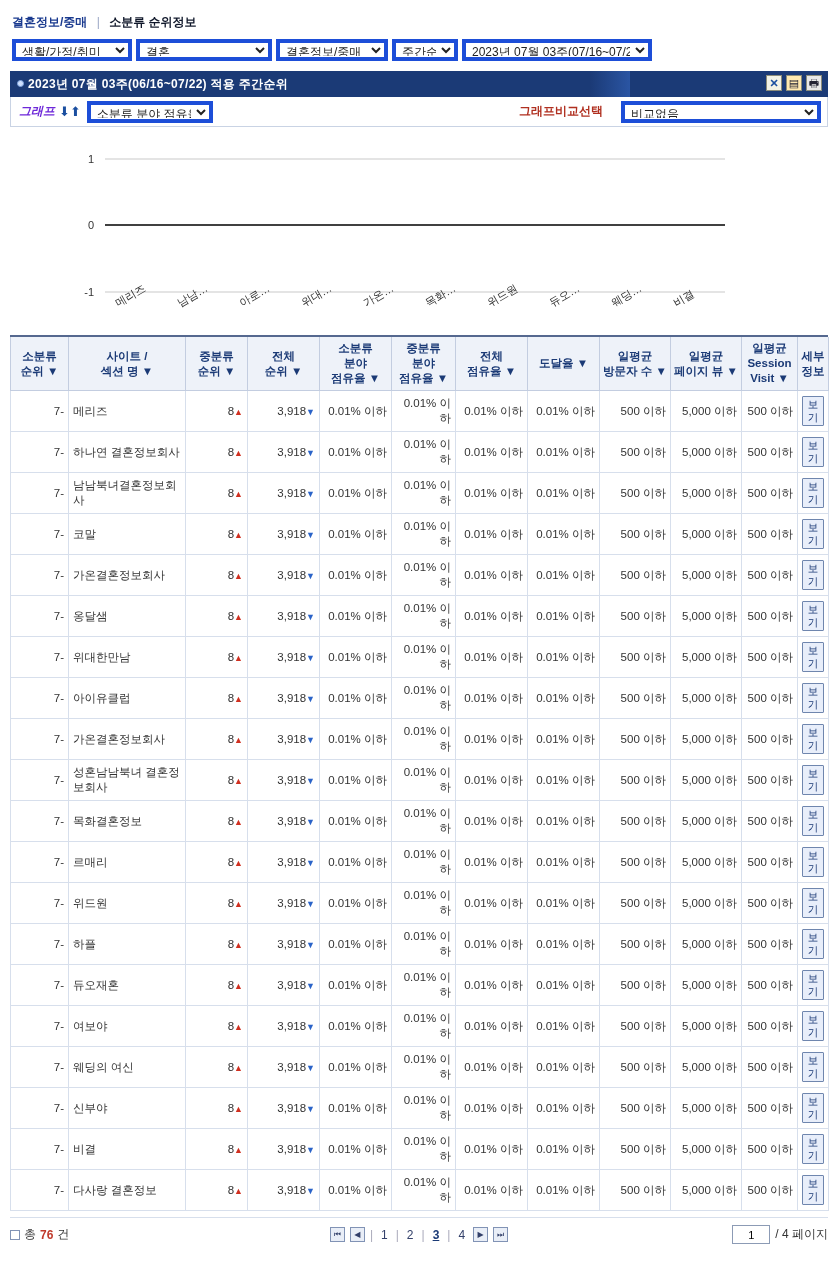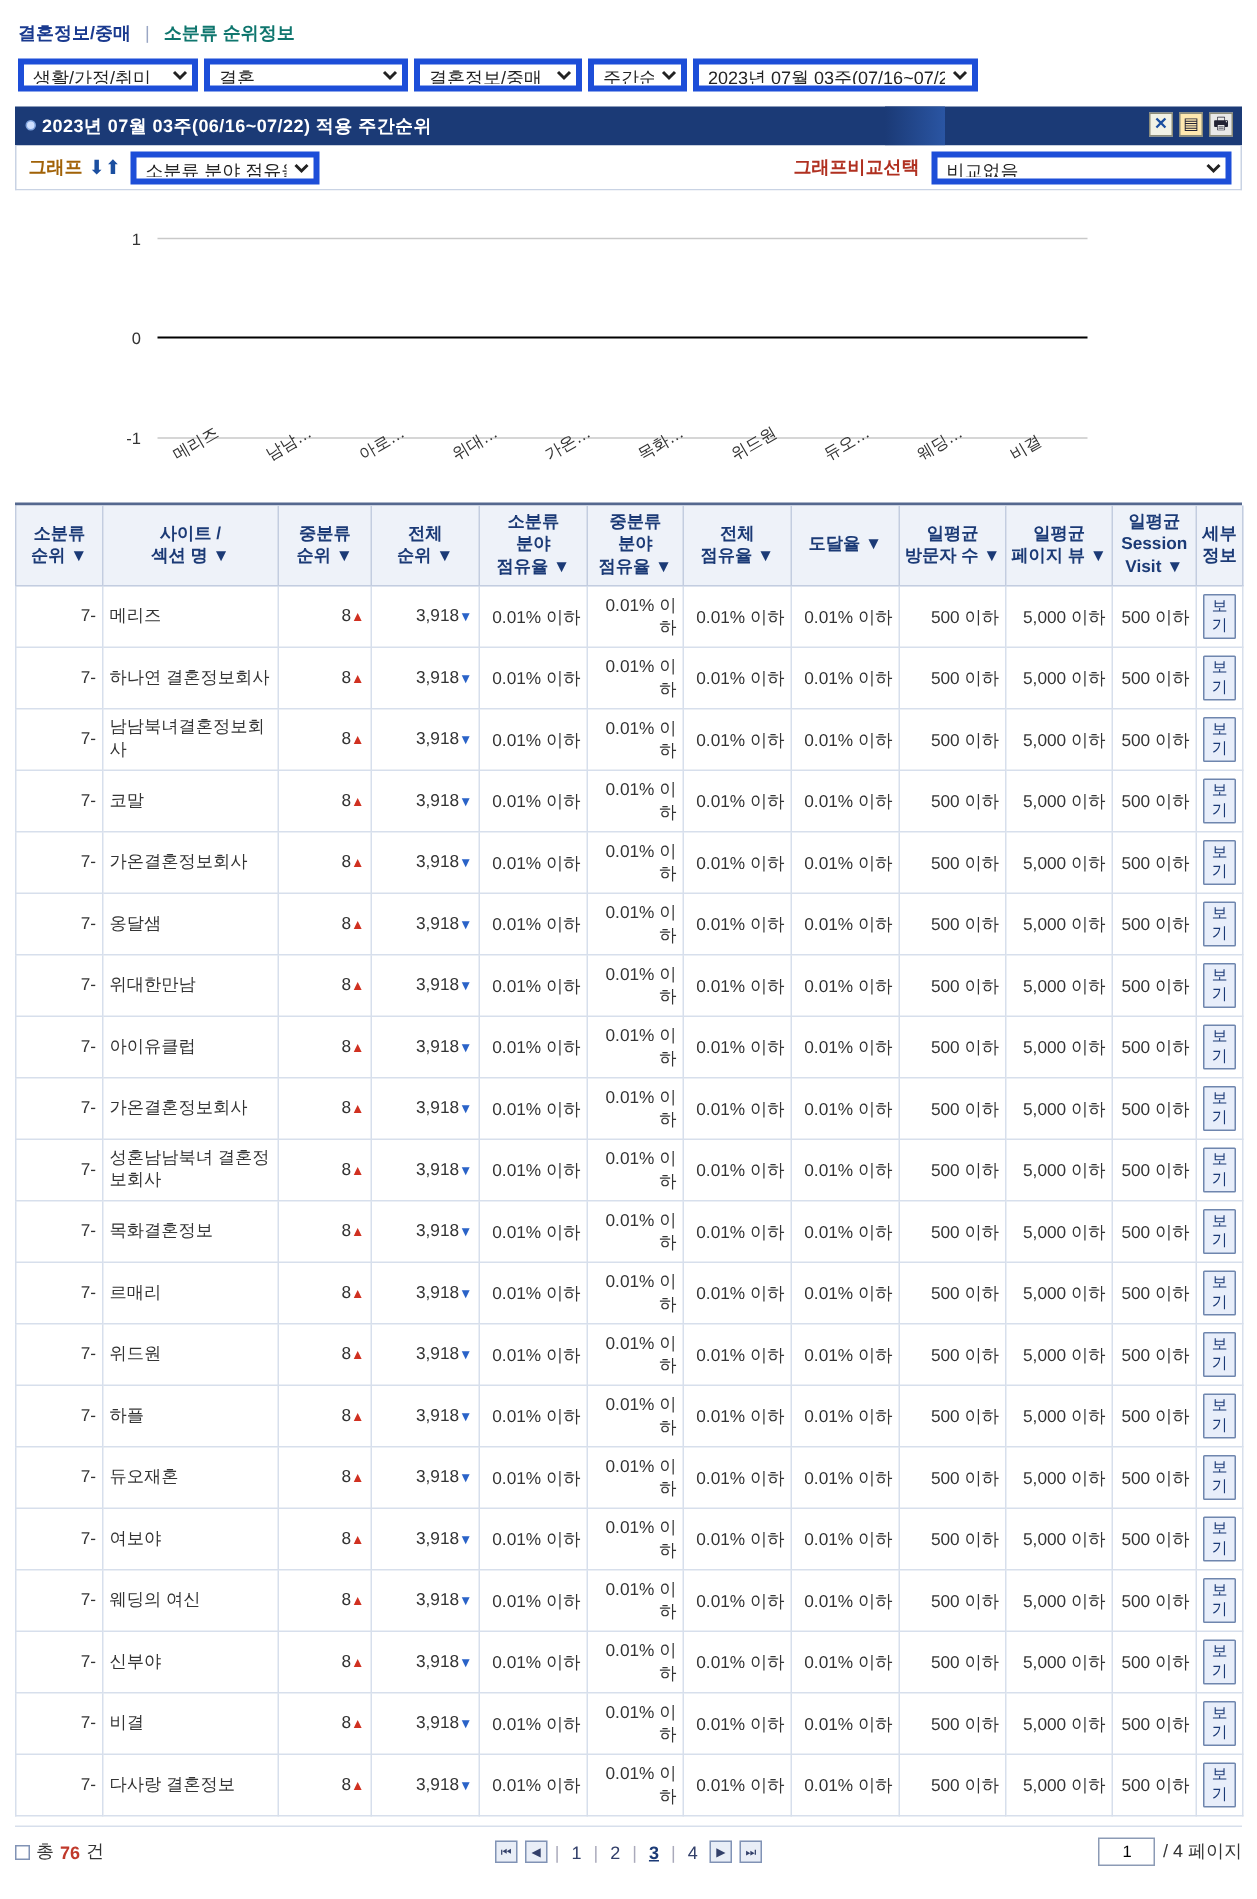--- a/index.html
+++ b/index.html
@@ -23,21 +23,21 @@
     font-size: 12px;
     font-weight: bold;
     color: #1a3a8f;
   }
   .breadcrumb .sep {
     color: #9aa6c4;
     font-weight: normal;
     padding: 0 6px;
   }
   .breadcrumb .cur {
-    color: #0f766e;
+    color: #0f172a;
     font-weight: bold;
   }
 
   
   .filters {
     padding: 2px 10px 8px 12px;
     display: flex;
     gap: 4px;
     align-items: center;
   }
@@ -121,39 +121,40 @@
     border-left: 1px solid #c9d3e4;
     border-right: 1px solid #c9d3e4;
     border-bottom: 1px solid #c9d3e4;
     background: #fff;
     display: flex;
     align-items: center;
     padding: 0 6px 0 8px;
     position: relative;
   }
   .graph-label {
-    color: #a16207;
+    color: #6d28d9;
     font-weight: bold;
     font-size: 12px;
     margin-right: 4px;
+    font-style: italic;
   }
   .arrows { display: flex; align-items: center; margin-right: 6px; }
   .arrow-dn, .arrow-up {
     color: #1b4fa0;
     font-size: 13px;
     line-height: 13px;
   }
   .arrow-up { color: #1b4fa0; }
   .sel-graph { width: 126px; }
   .cmp-wrap {
     position: absolute;
     right: 6px;
     display: flex;
     align-items: center;
-    gap: 8px;
+    gap: 18px;
   }
   .cmp-label {
     color: #b03020;
     font-weight: bold;
     font-size: 12px;
   }
   .sel-cmp { width: 200px; }
 
   
   .chart-area {

